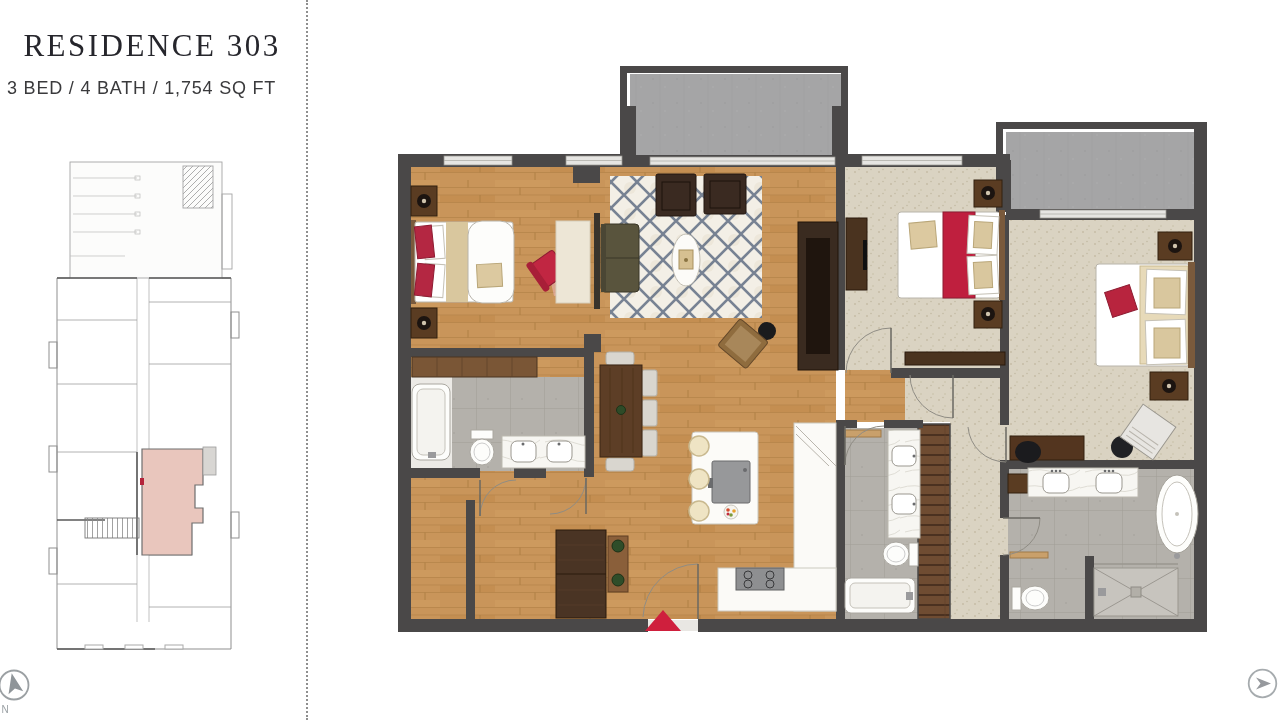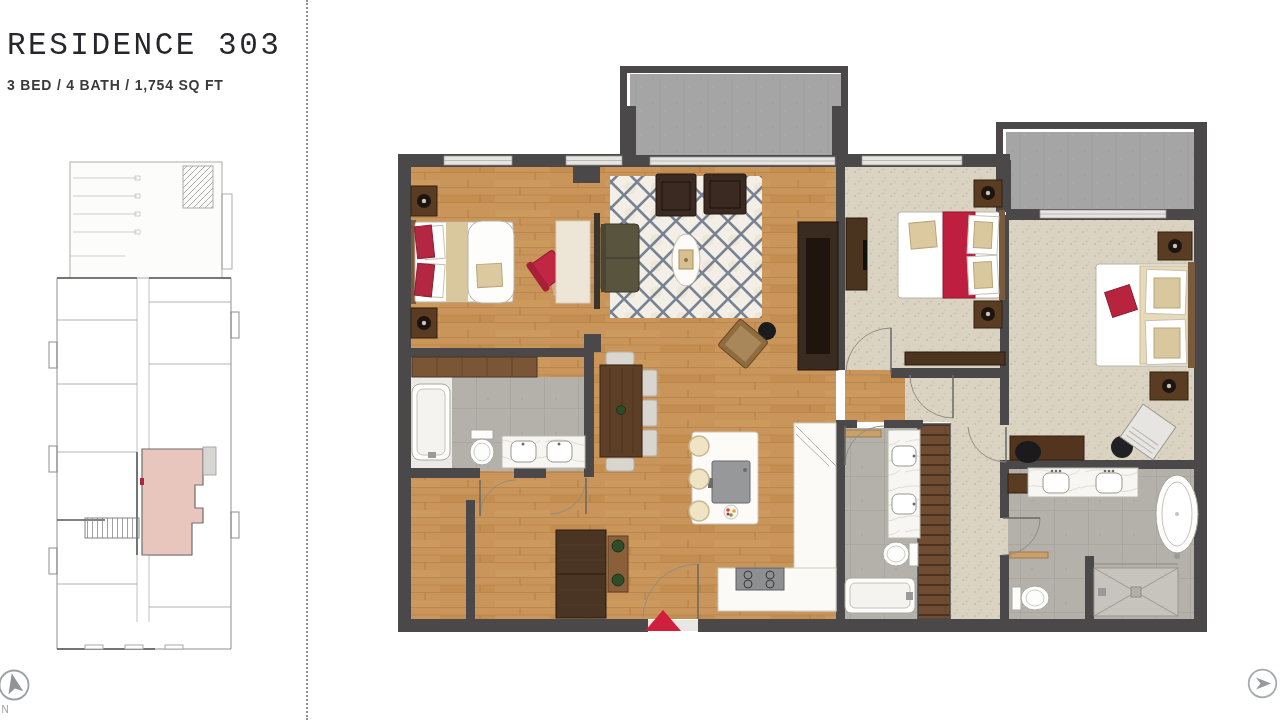--- a/index.html
+++ b/index.html
@@ -3,26 +3,26 @@
 <meta charset="utf-8">
 <style>
   html,body{margin:0;padding:0;}
   body{
     width:1280px;height:720px;overflow:hidden;position:relative;
     background:#ffffff;
     font-family:"Liberation Sans","DejaVu Sans",sans-serif;
   }
   .left-panel{position:absolute;left:7px;top:28px;width:290px;}
   .title{
-    font-family:Liberation Mono, monospace;
+    font-family:Liberation Serif, serif;
     font-size:31px;letter-spacing:2.5px;color:#26262c;font-weight:400;
-    margin:0 0 14px 0;white-space:nowrap;
+    margin:0 0 14px 0;white-space:nowrap;text-align:center;
   }
   .spec{
-    font-size:14px;letter-spacing:.8px;color:#3a3a3c;margin:0 0 10px 0;white-space:nowrap;font-weight:bold;
+    font-size:18px;letter-spacing:.8px;color:#3a3a3c;margin:0 0 10px 0;white-space:nowrap;
   }
   .divider{
     position:absolute;left:306px;top:0;height:720px;width:0;
     border-left:2px dotted #8f8f8f;
   }
   .keyplan{position:absolute;left:45px;top:152px;}
   .floorplan{position:absolute;left:393px;top:58px;}
   .compass{position:absolute;left:-2px;top:666px;}
   .next-btn{position:absolute;left:1246px;top:667px;cursor:pointer;background:none;border:none;padding:0;}
   svg{display:block;}

